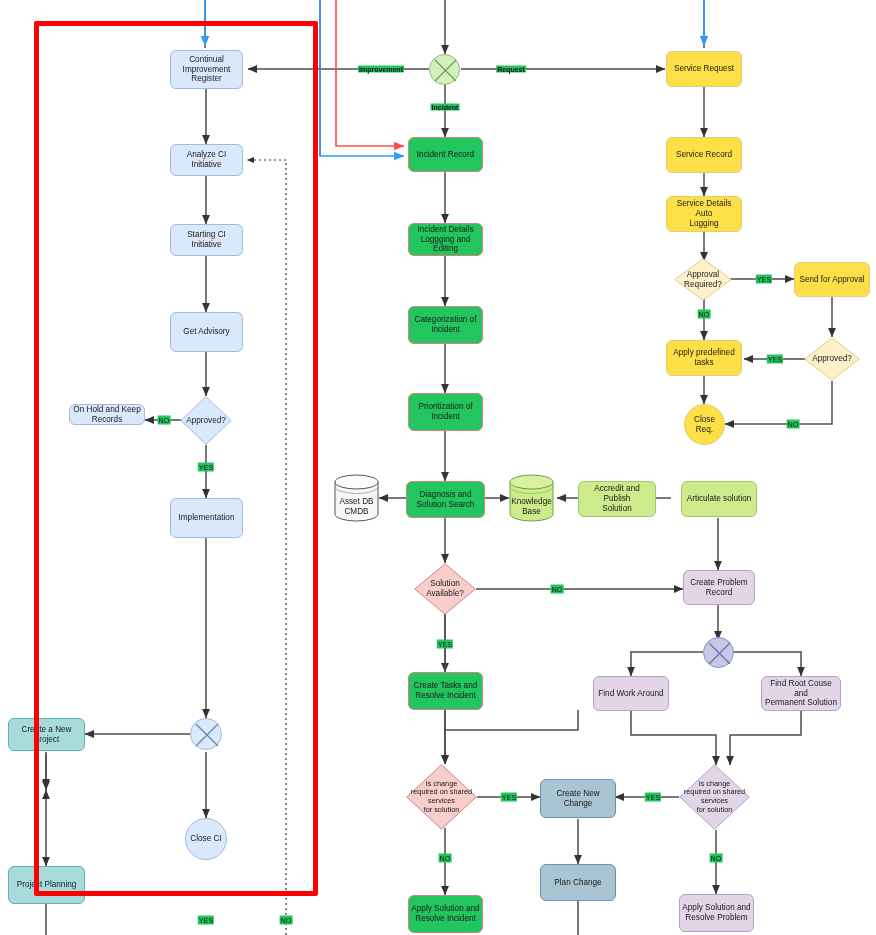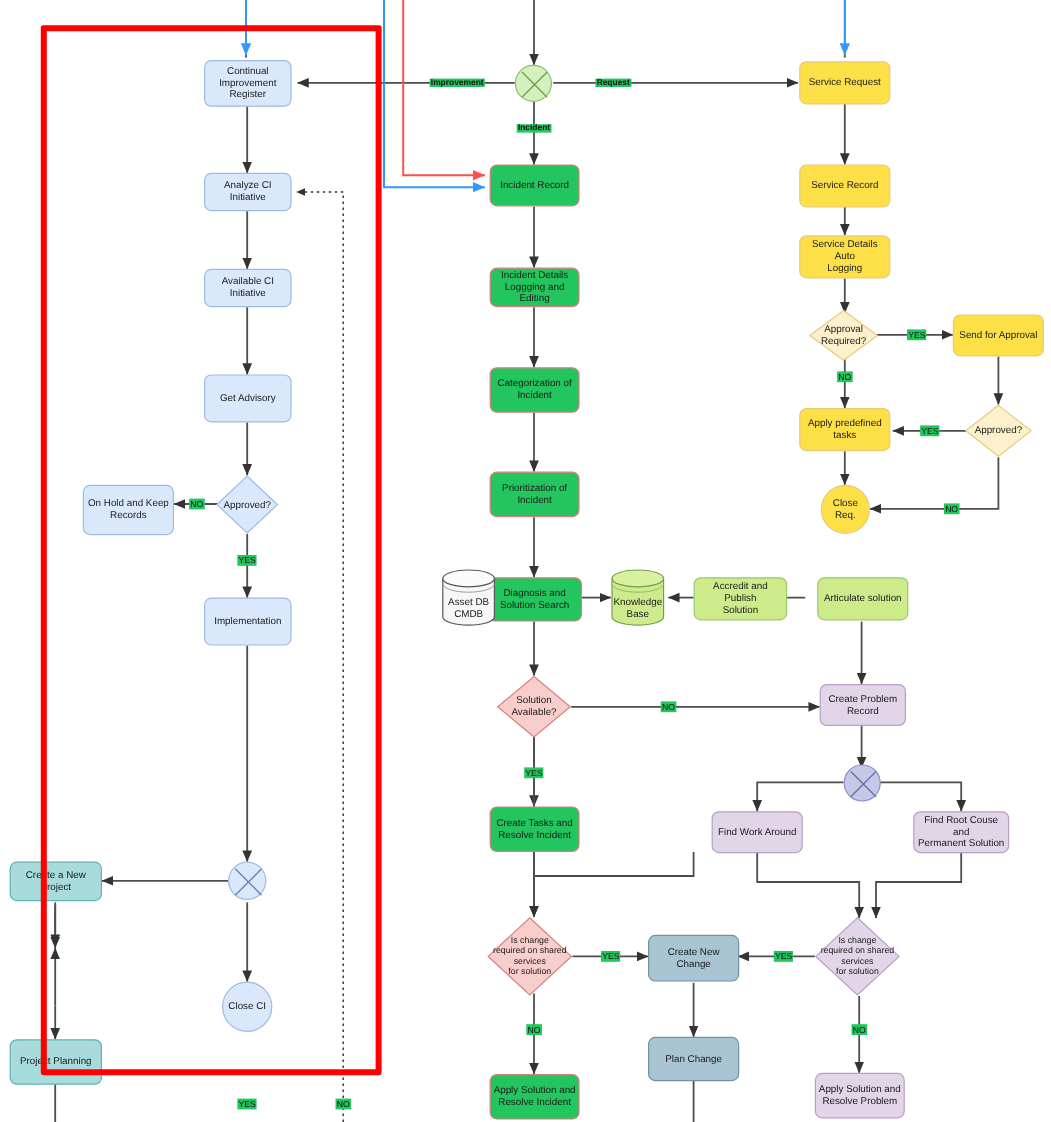--- a/index.html
+++ b/index.html
@@ -157,32 +157,32 @@
       <path d="M286,160 L247,160"></path>
     </g>
   </svg>
 
   <div class="node n-blue" style="left:170px;top:50px;width:73px;height:39px;">Continual
 Improvement
 Register</div>
 
   <div class="node n-blue" style="left:170px;top:144px;width:73px;height:32px;">Analyze CI Initiative</div>
 
-  <div class="node n-blue" style="left:170px;top:224px;width:73px;height:32px;">Available CI Initiative</div>
+  <div class="node n-blue" style="left:170px;top:224px;width:73px;height:32px;">Starting CI Initiative</div>
 
   <div class="node n-blue" style="left:170px;top:312px;width:73px;height:40px;">Get Advisory</div>
 
   <div class="diamond" style="left:180px;top:396px;width:52px;height:49px;">
     <svg class="dshape" viewBox="0 0 52 49" preserveAspectRatio="none">
       <polygon points="26,0.8 51.2,24.5 26,48.2 0.8,24.5" fill="#dae8fc" stroke="#9ebbe0" stroke-width="1"></polygon>
     </svg>
     <div class="dlabel">Approved?</div>
   </div>
 
-  <div class="node n-blue" style="left:69px;top:404px;width:76px;height:42px;">On Hold and Keep
+  <div class="node n-blue" style="left:69px;top:404px;width:76px;height:21px;">On Hold and Keep
 Records</div>
 
   <div class="node n-blue" style="left:170px;top:498px;width:73px;height:40px;">Implementation</div>
 
   <div class="gateway" style="left:190px;top:718px;width:32px;height:32px;background:#dae8fc;border-color:#9ebbe0;">
     <svg viewBox="0 0 32 32" width="32" height="32">
       <line x1="5" y1="5" x2="27" y2="27" stroke="#6b86ad" stroke-width="1.2"></line>
       <line x1="27" y1="5" x2="5" y2="27" stroke="#6b86ad" stroke-width="1.2"></line>
     </svg>
   </div>
@@ -233,21 +233,21 @@
 
   <div class="node n-pink" style="left:408px;top:306px;width:75px;height:38px;">Categorization of
 Incident</div>
 
   <div class="node n-pink" style="left:408px;top:393px;width:75px;height:38px;">Prioritization of
 Incident</div>
 
   <div class="node n-pink" style="left:406px;top:481px;width:79px;height:37px;">Diagnosis and
 Solution Search</div>
 
-  <div class="cyl" style="left:334px;top:474px;width:45px;height:48px;margin-left:34px;">
+  <div class="cyl" style="left:334px;top:474px;width:45px;height:48px;">
     <svg viewBox="0 0 45 48" width="45" height="48">
       <path d="M1,8 L1,40 A21.5,7 0 0 0 44,40 L44,8 Z" fill="#f7f7f7" stroke="#555" stroke-width="1"></path>
       <ellipse cx="22.5" cy="8" rx="21.5" ry="7" fill="#fbfbfb" stroke="#555" stroke-width="1"></ellipse>
       <path d="M1,12.5 A21.5,7 0 0 0 44,12.5" fill="none" stroke="#999" stroke-width="0.8"></path>
     </svg>
     <div class="clabel" style="padding-top:9px;">Asset DB
 CMDB</div>
   </div>
 
   <div class="cyl" style="left:509px;top:474px;width:45px;height:48px;">

